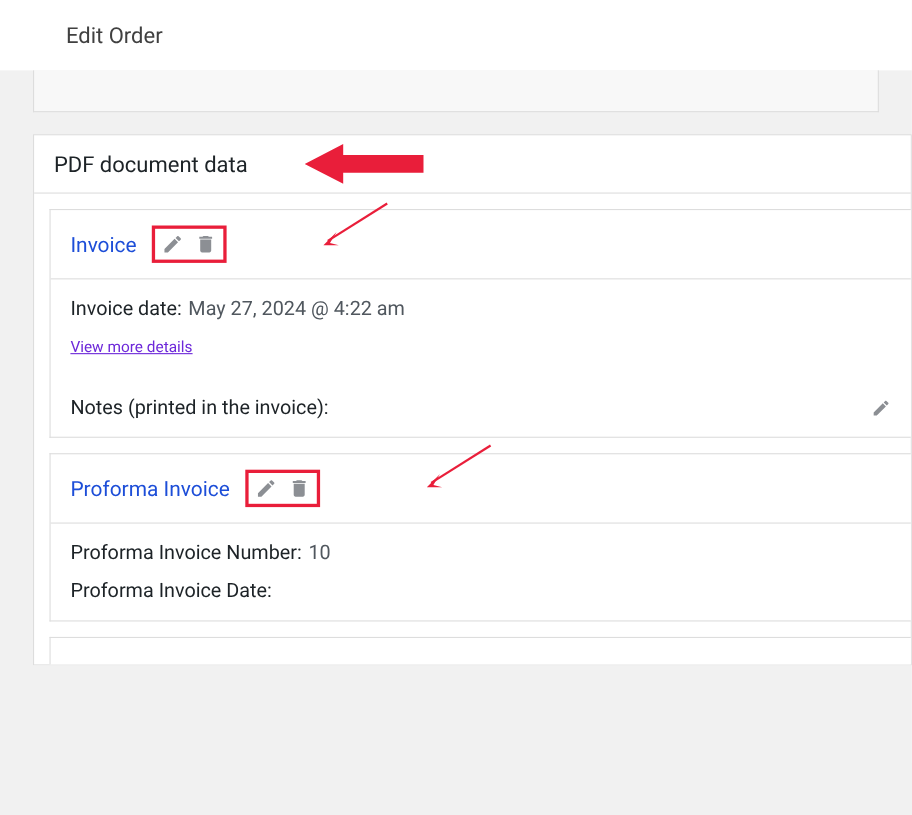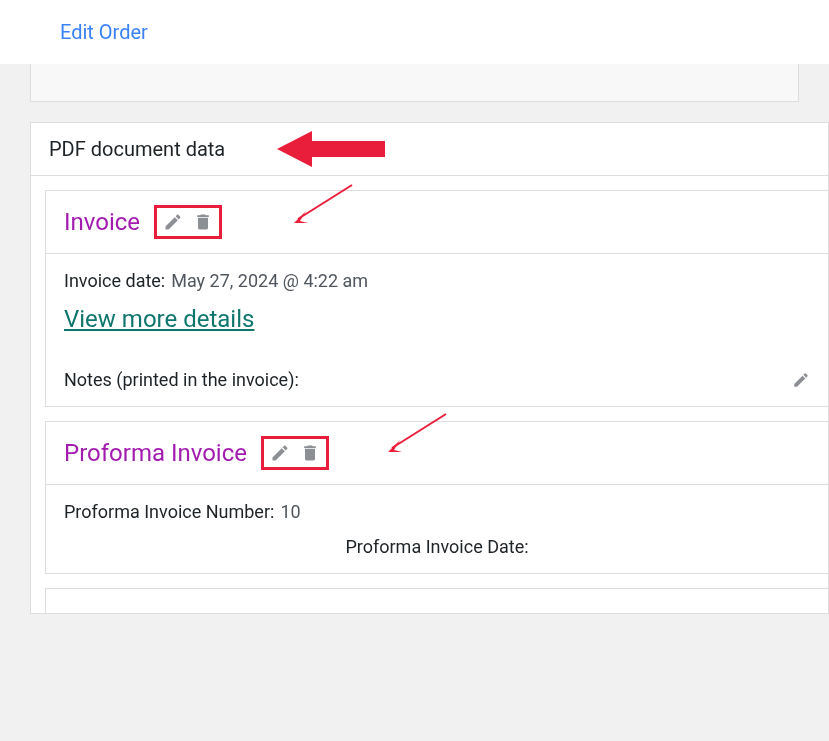--- a/index.html
+++ b/index.html
@@ -11,21 +11,21 @@
       font-family: -apple-system, BlinkMacSystemFont, "Segoe UI", Roboto, sans-serif;
       background: #f1f1f1;
       color: #1d2327;
       width: 829px;
     }
     .header {
       background: #fff;
       padding: 20px 25px 20px 60px;
       font-size: 20px;
       font-weight: 400;
-      color: #3b82f6;
+      color: #404040;
     }
     .content-top {
       height: 38px;
       background: #f8f8f8;
       margin: 0 30px;
       border: 1px solid #ddd;
       border-top: none;
     }
     .spacer {
       height: 20px;
@@ -48,55 +48,54 @@
     .card {
       margin: 14px;
       margin-right: 0;
       border: 1px solid #ddd;
       border-right: none;
       background: #fff;
     }
     .card-header {
       padding: 14px 18px;
       border-bottom: 1px solid #ddd;
-      font-size: 24px;
-      font-weight: 400;
-      color: #a21caf;
+      font-size: 19px;
+      font-weight: 400;
+      color: #1d4ed8;
       display: flex;
       align-items: center;
       gap: 14px;
       position: relative;
     }
     .card-body {
       padding: 16px 18px;
     }
     .field-row {
       margin-bottom: 14px;
       font-size: 18px;
       font-weight: 400;
       color: #1d2327;
       display: flex;
       align-items: center;
       gap: 6px;
     }
     .field-row:last-child {
       margin-bottom: 0;
-      flex-direction: column;
     }
     .field-label {
       display: inline;
     }
     .field-value {
       display: inline;
       color: #50575e;
       font-weight: 400;
     }
     .link {
-      color: #0f766e;
-      font-size: 24px;
+      color: #6d28d9;
+      font-size: 14px;
       display: inline-block;
       margin-bottom: 18px;
     }
     .notes-row {
       display: flex;
       align-items: center;
       gap: 8px;
       font-size: 18px;
       color: #1d2327;
       margin-top: 18px;

